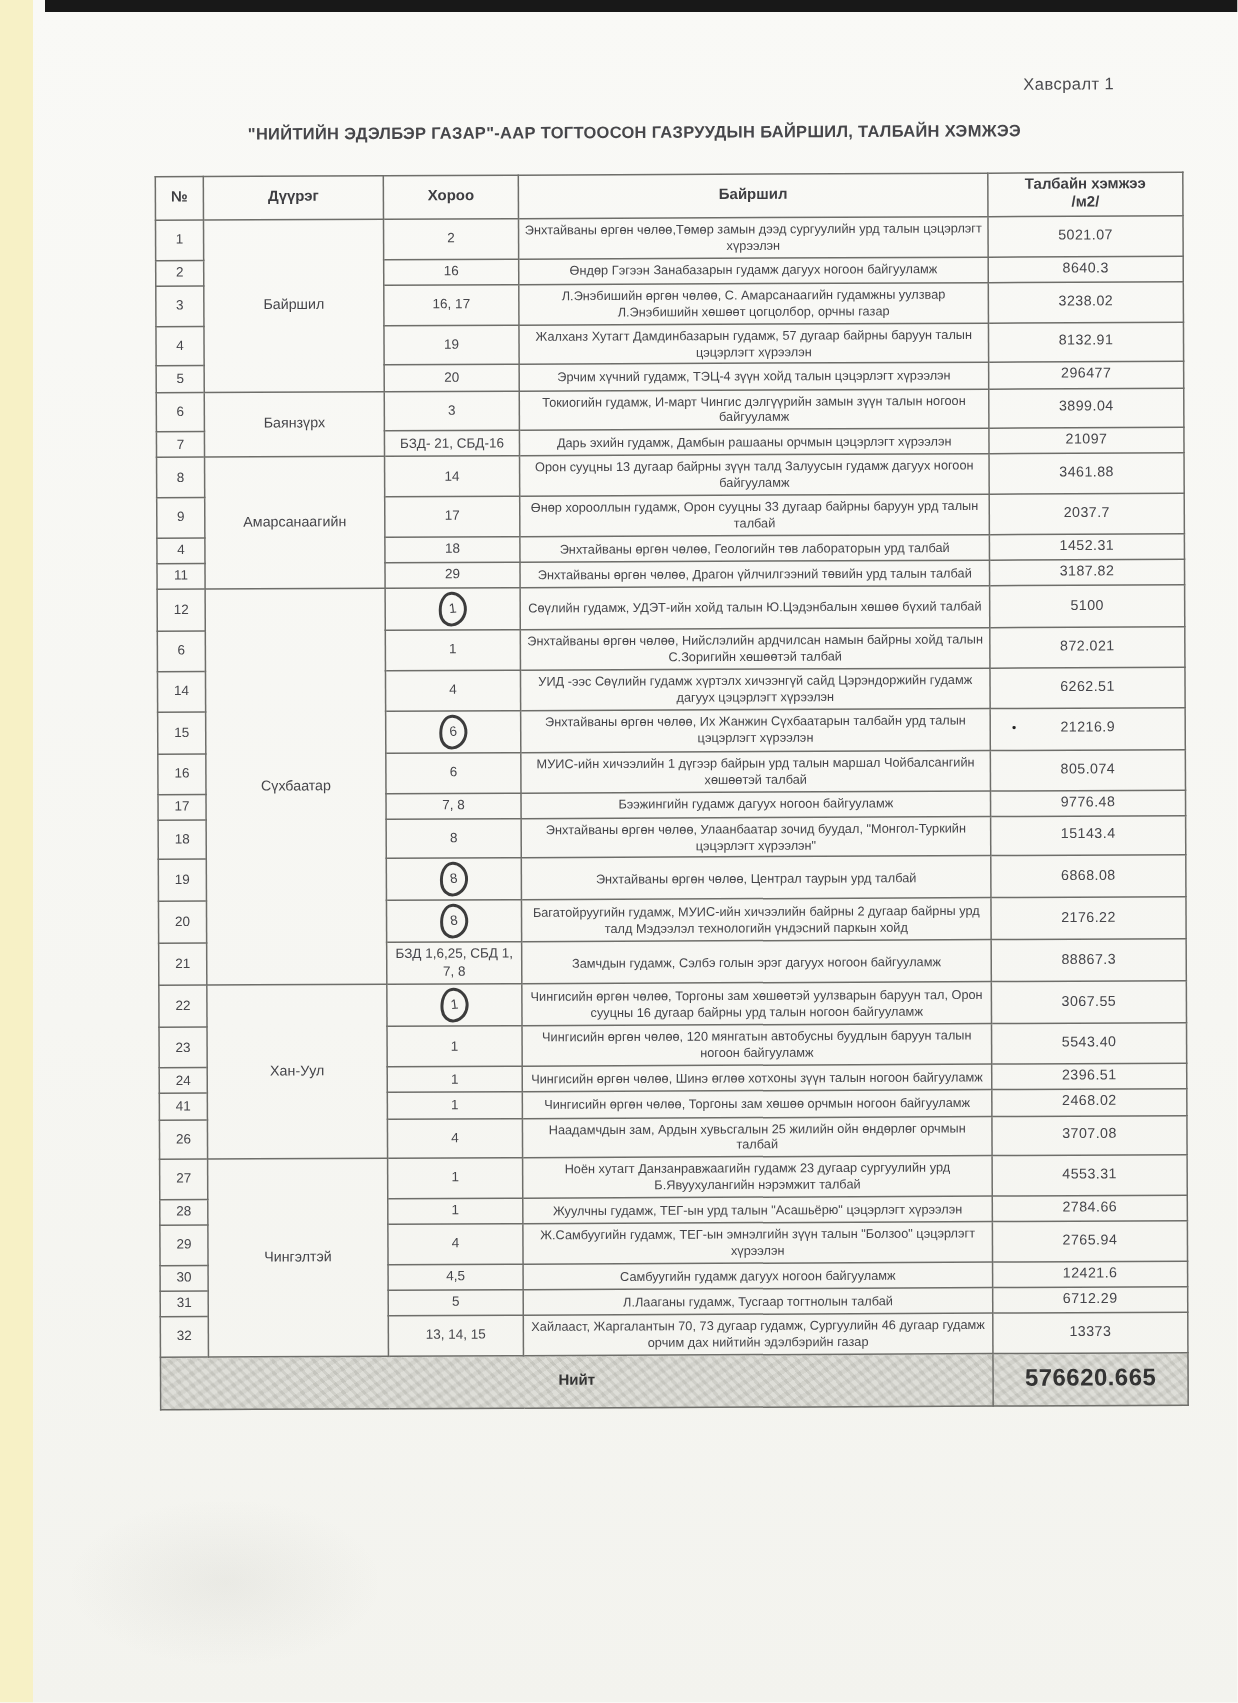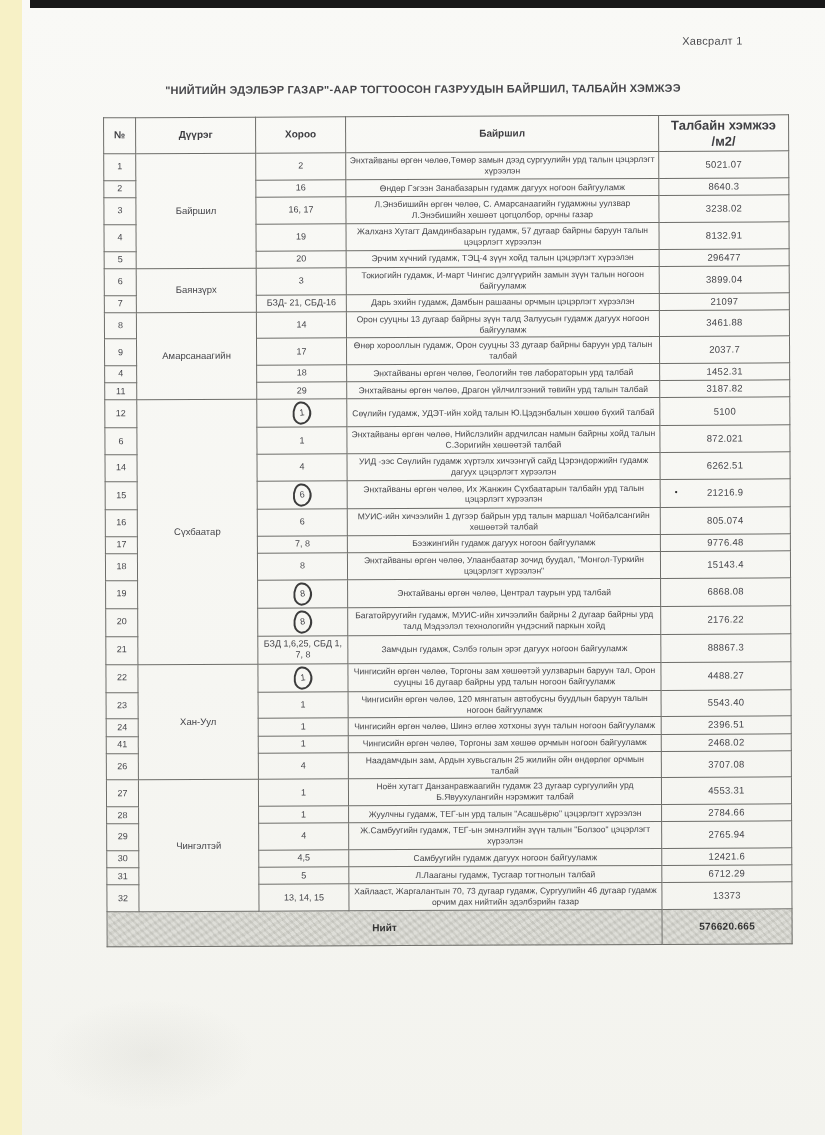--- a/index.html
+++ b/index.html
@@ -8,52 +8,52 @@
     background:#fbfbf9;
     font-family:"Liberation Sans","DejaVu Sans",sans-serif;
     color:#3f3f42;
   }
   .paper{position:absolute;inset:0;background:linear-gradient(180deg,#f9f9f6 0%,#f6f6f2 60%,#f3f3ee 100%);}
   .left-strip{position:absolute;left:0;top:0;bottom:0;width:22px;background:#f7f1c6;}
   .top-bar{position:absolute;left:30px;right:0;top:0;height:8px;background:#181818;}
   .smudge{position:absolute;left:0;bottom:0;width:300px;height:160px;
     background:radial-gradient(closest-side,rgba(120,120,110,0.08),transparent 70%);}
   .sheet{position:absolute;inset:0;transform:rotate(-0.25deg);}
-  .appendix{position:absolute;top:36px;right:80px;font-size:11px;letter-spacing:0.3px;color:#4a4a4e;}
+  .appendix{position:absolute;top:52px;right:80px;font-size:11px;letter-spacing:0.3px;color:#4a4a4e;}
   .title{position:absolute;top:83px;left:105px;width:640px;text-align:center;
     font-size:11px;font-weight:bold;letter-spacing:0.2px;color:#46464a;}
   table.main{
     position:absolute;left:105px;top:116px;width:685px;
     border-collapse:collapse;table-layout:fixed;
     font-size:8.5px;line-height:1.28;color:#45454a;
   }
   table.main td,table.main th{border:1px solid #6e6e6a;padding:2px 3px;text-align:center;vertical-align:middle;}
   th{font-size:10px;font-weight:bold;color:#3e3e42;padding:4px 2px;}
-  .hdr-area{font-size:13px;line-height:1.2;}
+  .hdr-area{font-size:10px;line-height:1.2;}
   .c-no{font-size:9px;}
   .c-district{font-size:9.5px;}
   .c-khoroo{font-size:9px;}
   .c-loc{font-size:8.5px;padding:2px 6px;}
   .c-area{font-size:9.5px;letter-spacing:0.3px;position:relative;margin-left:44px;}
   .pen-circle{
     display:inline-flex;align-items:center;justify-content:center;
     min-width:19px;height:23px;box-sizing:border-box;padding:0 3px;
     border:2px solid #3c3c3c;
     border-radius:48% 52% 58% 42% / 60% 48% 52% 40%;
     transform:rotate(-7deg);
   }
   .bullet{position:absolute;left:14px;top:50%;transform:translateY(-50%);font-size:8px;color:#222;}
   tfoot td{
     height:30px;font-weight:bold;font-size:10px;color:#333;
     background-color:#dadad4;
     background-image:
       repeating-linear-gradient(47deg,rgba(90,90,80,0.10) 0 2px,rgba(255,255,255,0.06) 2px 5px),
       repeating-linear-gradient(-31deg,rgba(90,90,80,0.08) 0 3px,rgba(255,255,255,0.05) 3px 7px);
   }
-  tfoot .total-val{font-size:10px;letter-spacing:0.3px;}
+  tfoot .total-val{font-size:16px;letter-spacing:0.3px;}
 </style>
 </head>
 <body>
 
 <div class="paper">
   <div class="left-strip"></div>
   <div class="top-bar"></div>
   <div class="smudge"></div>
 
   <div class="sheet">
@@ -209,21 +209,21 @@
             <td class="c-no">21</td>
             <td class="c-khoroo"><span>БЗД 1,6,25, СБД 1, 7, 8</span></td>
             <td class="c-loc">Замчдын гудамж, Сэлбэ голын эрэг дагуух ногоон байгууламж</td>
             <td class="c-area"><span>88867.3</span></td>
           </tr>
           <tr>
             <td class="c-no">22</td>
             <td class="c-district" rowspan="5">Хан-Уул</td>
             <td class="c-khoroo"><span class="pen-circle">1</span></td>
             <td class="c-loc">Чингисийн өргөн чөлөө, Торгоны зам хөшөөтэй уулзварын баруун тал, Орон сууцны 16 дугаар байрны урд талын ногоон байгууламж</td>
-            <td class="c-area"><span>4488.27</span></td>
+            <td class="c-area"><span>3067.55</span></td>
           </tr>
           <tr>
             <td class="c-no">23</td>
             <td class="c-khoroo"><span>1</span></td>
             <td class="c-loc">Чингисийн өргөн чөлөө, 120 мянгатын автобусны буудлын баруун талын ногоон байгууламж</td>
             <td class="c-area"><span>5543.40</span></td>
           </tr>
           <tr>
             <td class="c-no">24</td>
             <td class="c-khoroo"><span>1</span></td>

